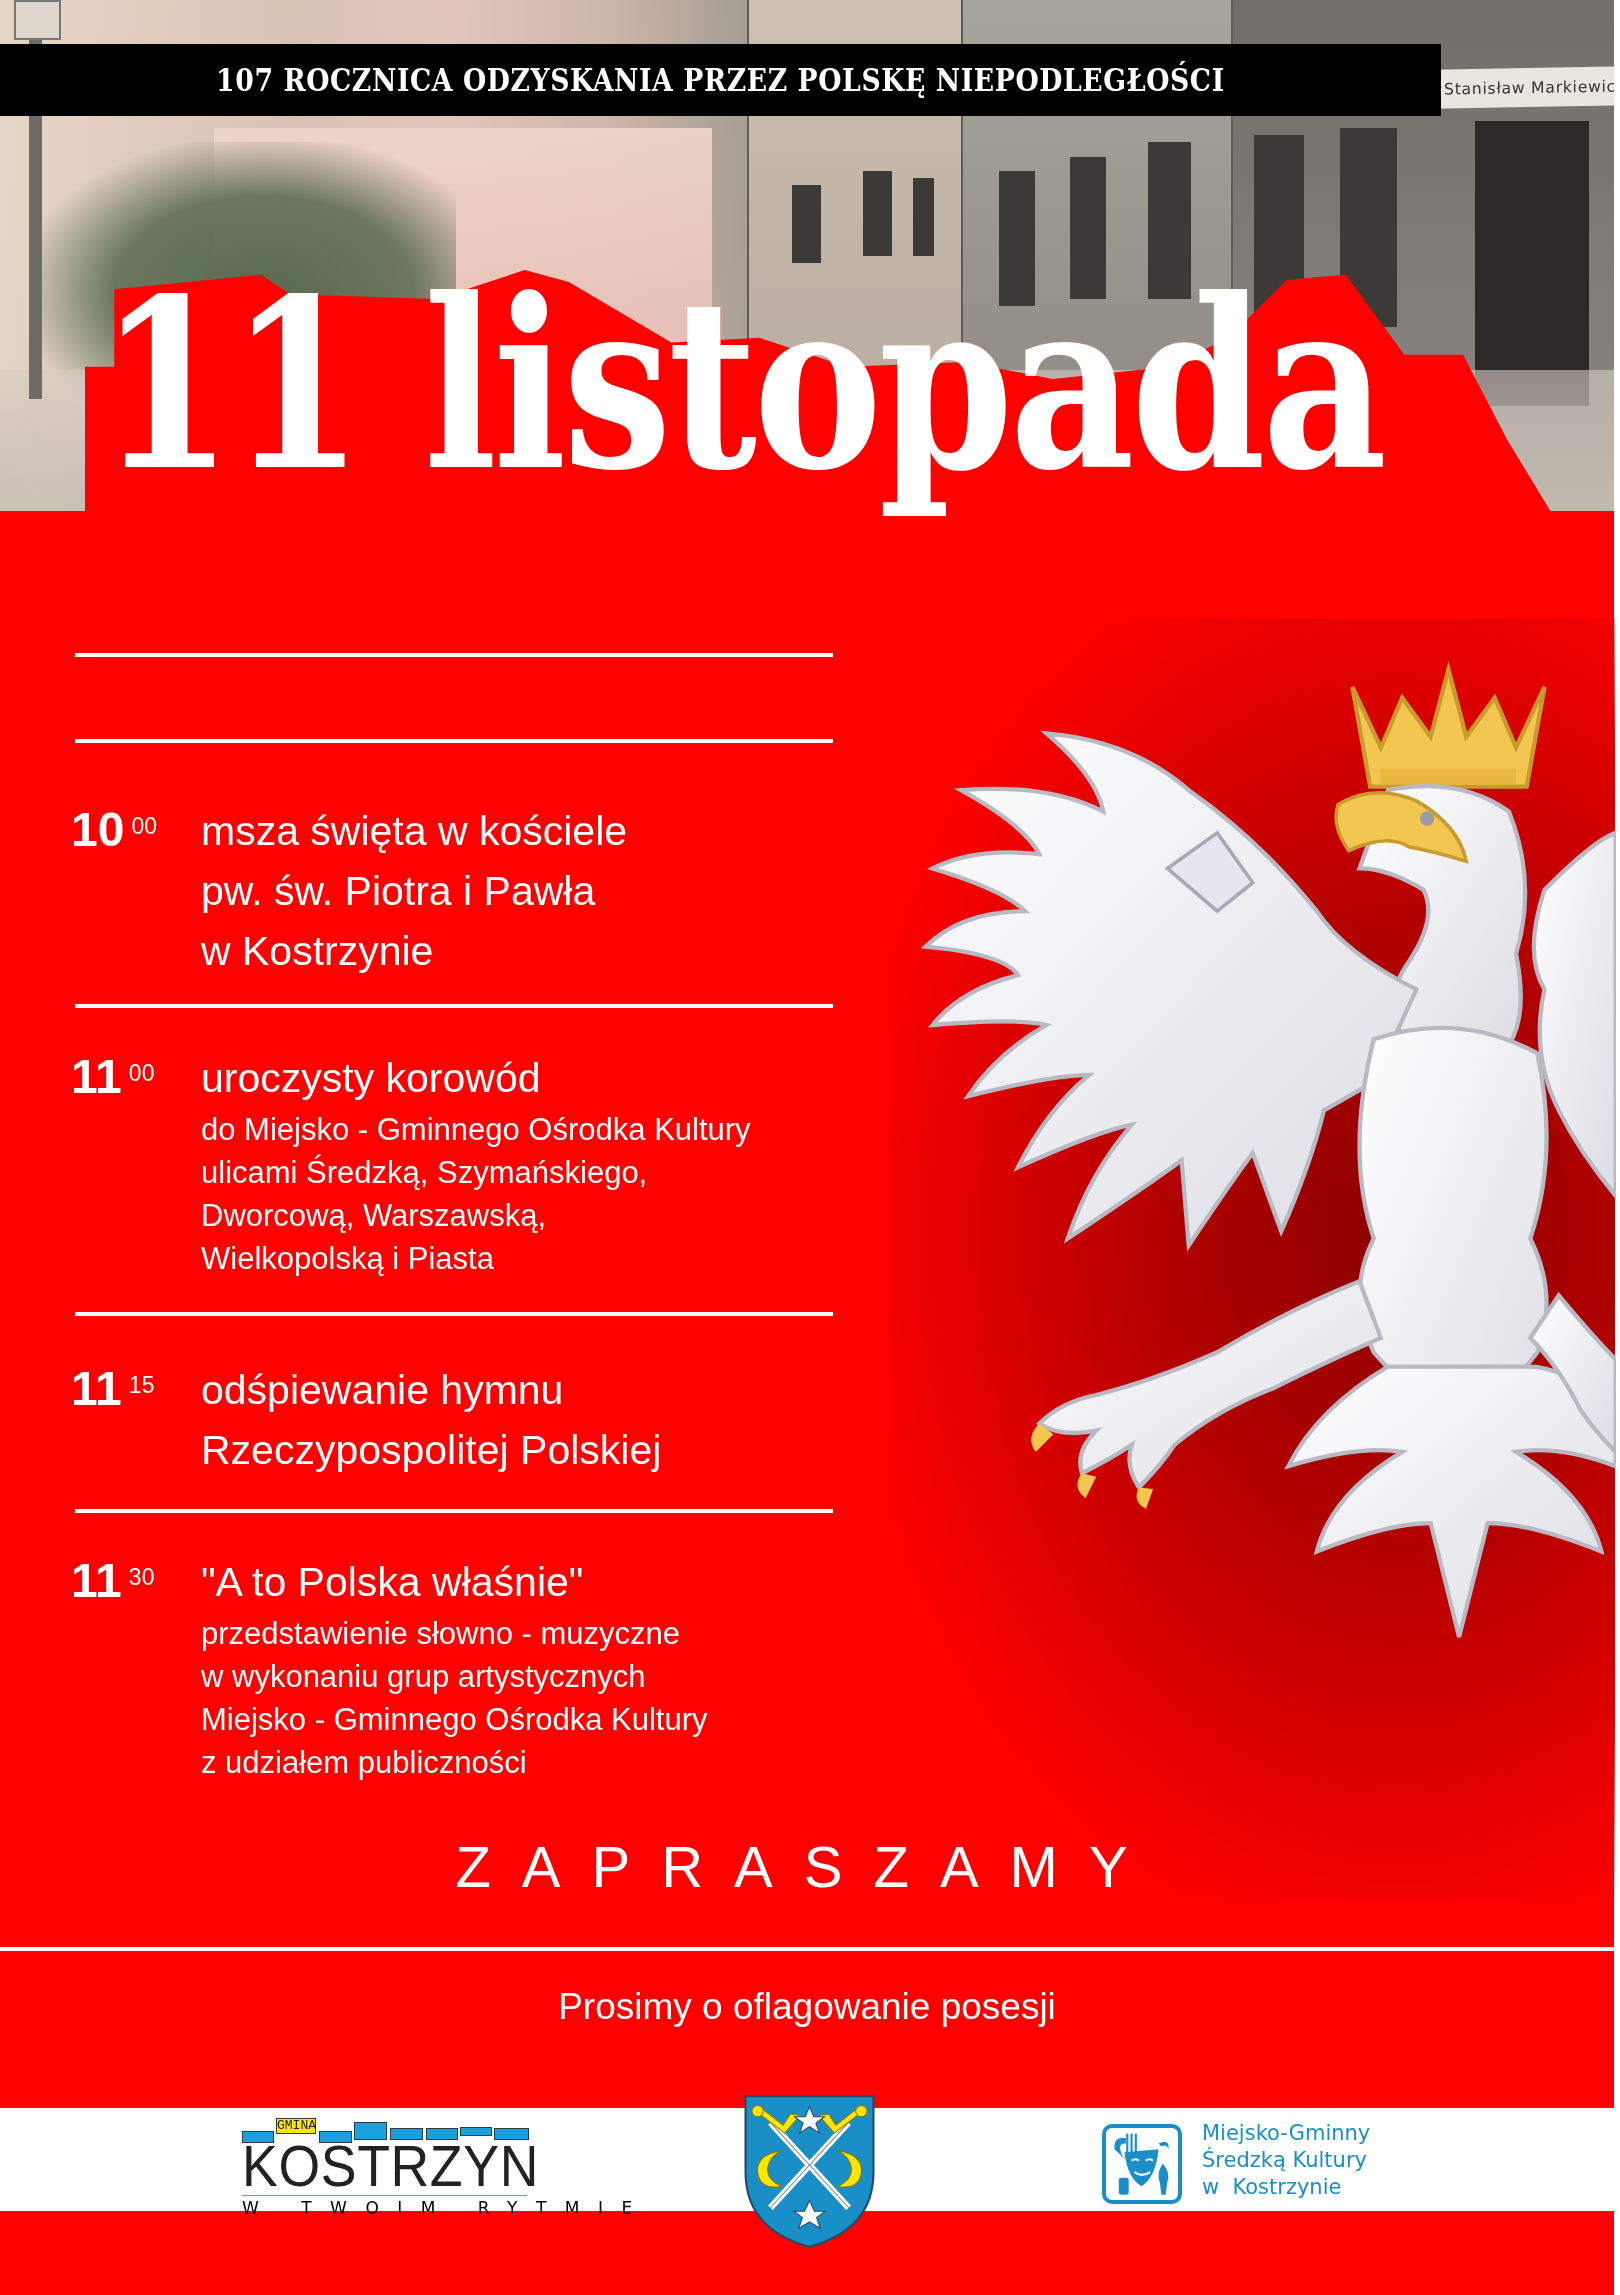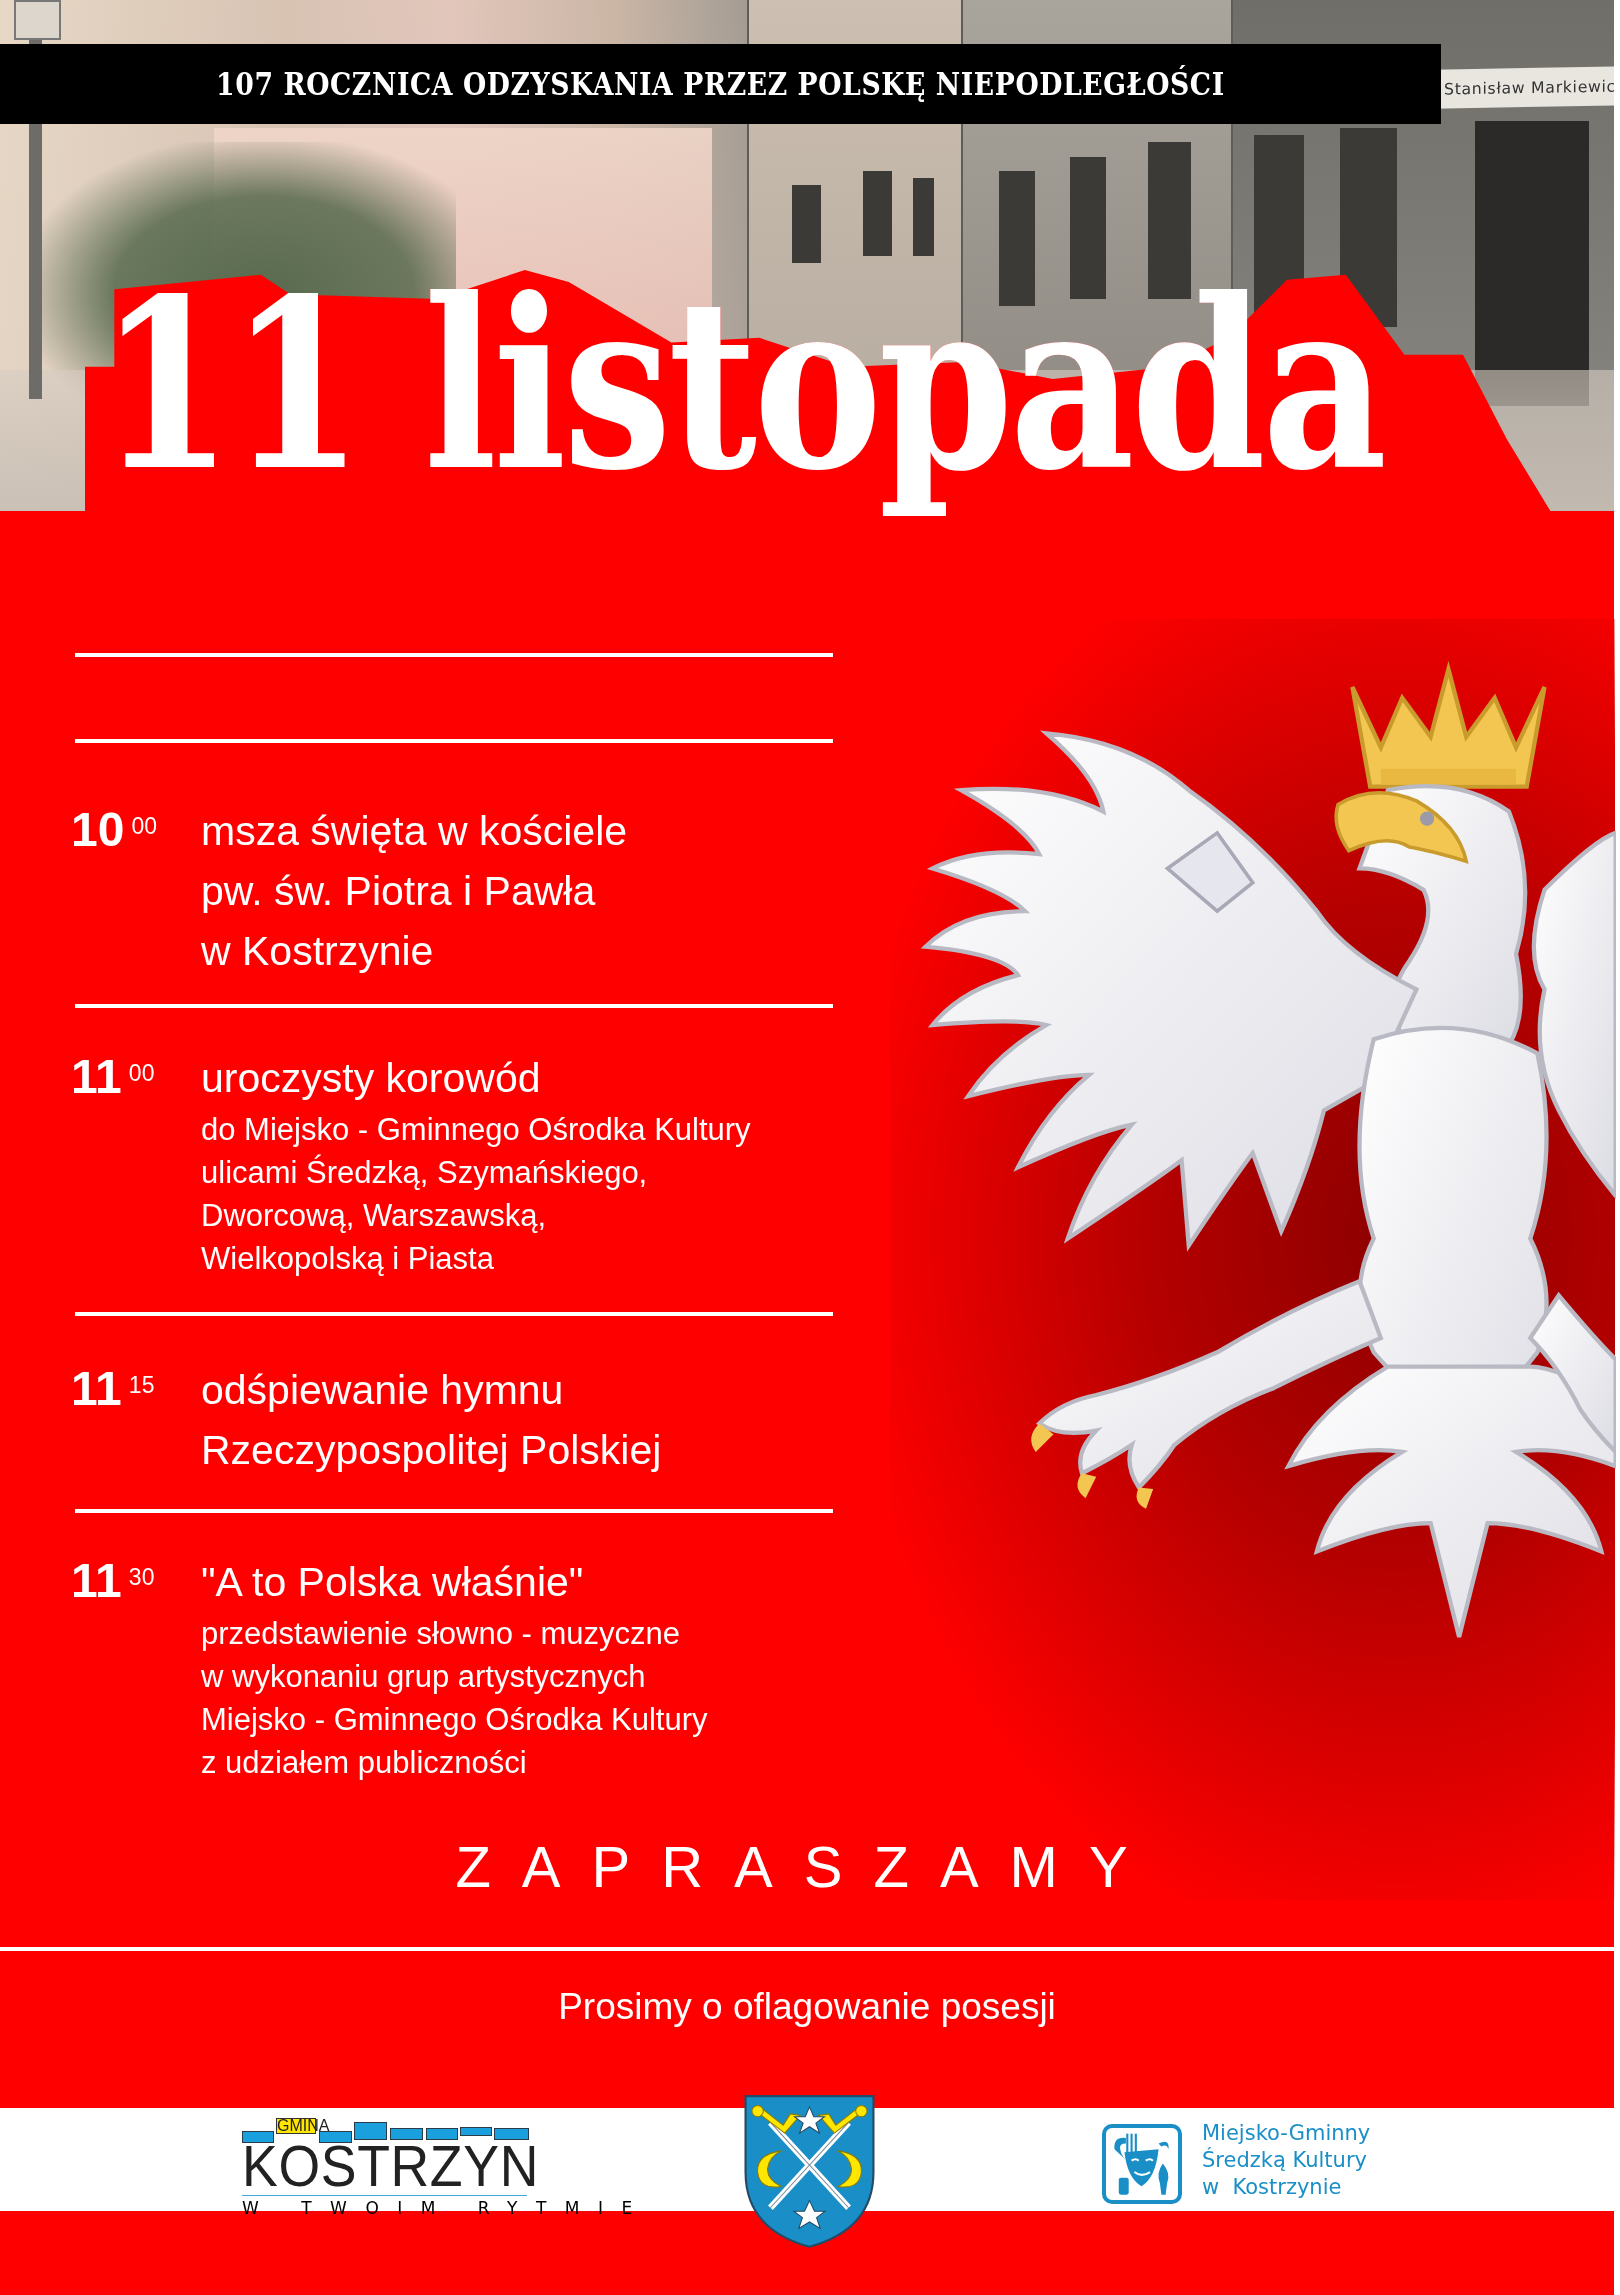--- a/index.html
+++ b/index.html
@@ -32,21 +32,21 @@
   .photo .street { position:absolute; left:0; top:370px; width:1614px; height:142px;
     background: linear-gradient(180deg, rgba(215,205,195,.6), rgba(200,190,180,.9)); }
   .shop-sign { position:absolute; left:1434px; top:68px; width:180px; height:39px; background:#e9e6df;
     color:#333; font-family:"DejaVu Sans", sans-serif; font-size:15.7px; line-height:39px; padding-left:10px;
     letter-spacing:0.7px; white-space:nowrap; overflow:hidden; transform: skewY(-1deg); }
 
   .right-strip { position:absolute; left:1614px; top:0; width:5.7px; height:2295px; background:#ffffff; }
 
   
   .anniv-bar {
-    position: absolute; left: 0; top: 44px; width: 1441px; height: 80px; background: #000;
+    position: absolute; left: 0; top: 44px; width: 1441px; height: 72px; background: #000;
     display: flex; align-items: center; justify-content: center;
   }
   .anniv-text {
     font-family: "DejaVu Serif", serif; font-weight: bold; font-size: 31px;
     letter-spacing: 0.7px; color: #fff; transform: scaleX(0.86); white-space: nowrap;
   }
 
   
   .date-title-wrap { position:absolute; left:85px; top:270px; width:1466px; height:242px; }
   .date-title-bg {
@@ -89,21 +89,21 @@
   .flag-request { position:absolute; left:0; width:1614px; top:1986px; text-align:center; font-size:37px; color:#fff; }
 
   
   .footer-band { position:absolute; left:0; top:2108px; width:1614px; height:103px; background:#ffffff; }
   .footer-bottom { position:absolute; left:0; top:2212px; width:1614px; height:84px; background:#ff0000; }
 
   .logo-kostrzyn { position:absolute; left:242px; top:2118px; width:292px; height:89px; }
   .k-bars { position:absolute; left:0; top:8.5px; height:13px; width:285px; }
   .k-bar { position:absolute; height:10px; background:#1aa0dc; border:0.7px solid #2a3b4a; }
   .k-gmina { position:absolute; left:34px; top:0; width:38px; height:14.2px; background:#ffe600; border:0.7px solid #333;
-    color:#222; font-size:16px; line-height:14.2px; text-align:center; font-family:Liberation Sans, sans-serif; }
+    color:#222; font-size:13px; line-height:14.2px; text-align:center; font-family:Liberation Mono, monospace; }
   .k-name { position:absolute; left:0; top:20px; font-size:57px; line-height:57px; color:#222; letter-spacing:0.7px;
     font-family:"Liberation Sans", sans-serif; transform: scaleX(0.94); transform-origin:left top; }
   .k-line { position:absolute; left:0; top:77px; width:285px; height:1.4px; background:#3fa8d8; }
   .k-tag { position:absolute; left:0; top:80px; font-size:17px; letter-spacing:18.5px; color:#000000;
     font-family:"DejaVu Sans", sans-serif; white-space:nowrap; }
 
   .coat { position:absolute; left:742px; top:2094px; width:135px; height:155px; }
 
   .logo-mgok { position:absolute; left:1102px; top:2120px; width:313px; height:87px; }
   .mgok-icon { position:absolute; left:0; top:4.3px; width:80px; height:80px; border:4.3px solid #1a8fc7; border-radius:10px; box-sizing:border-box; }

